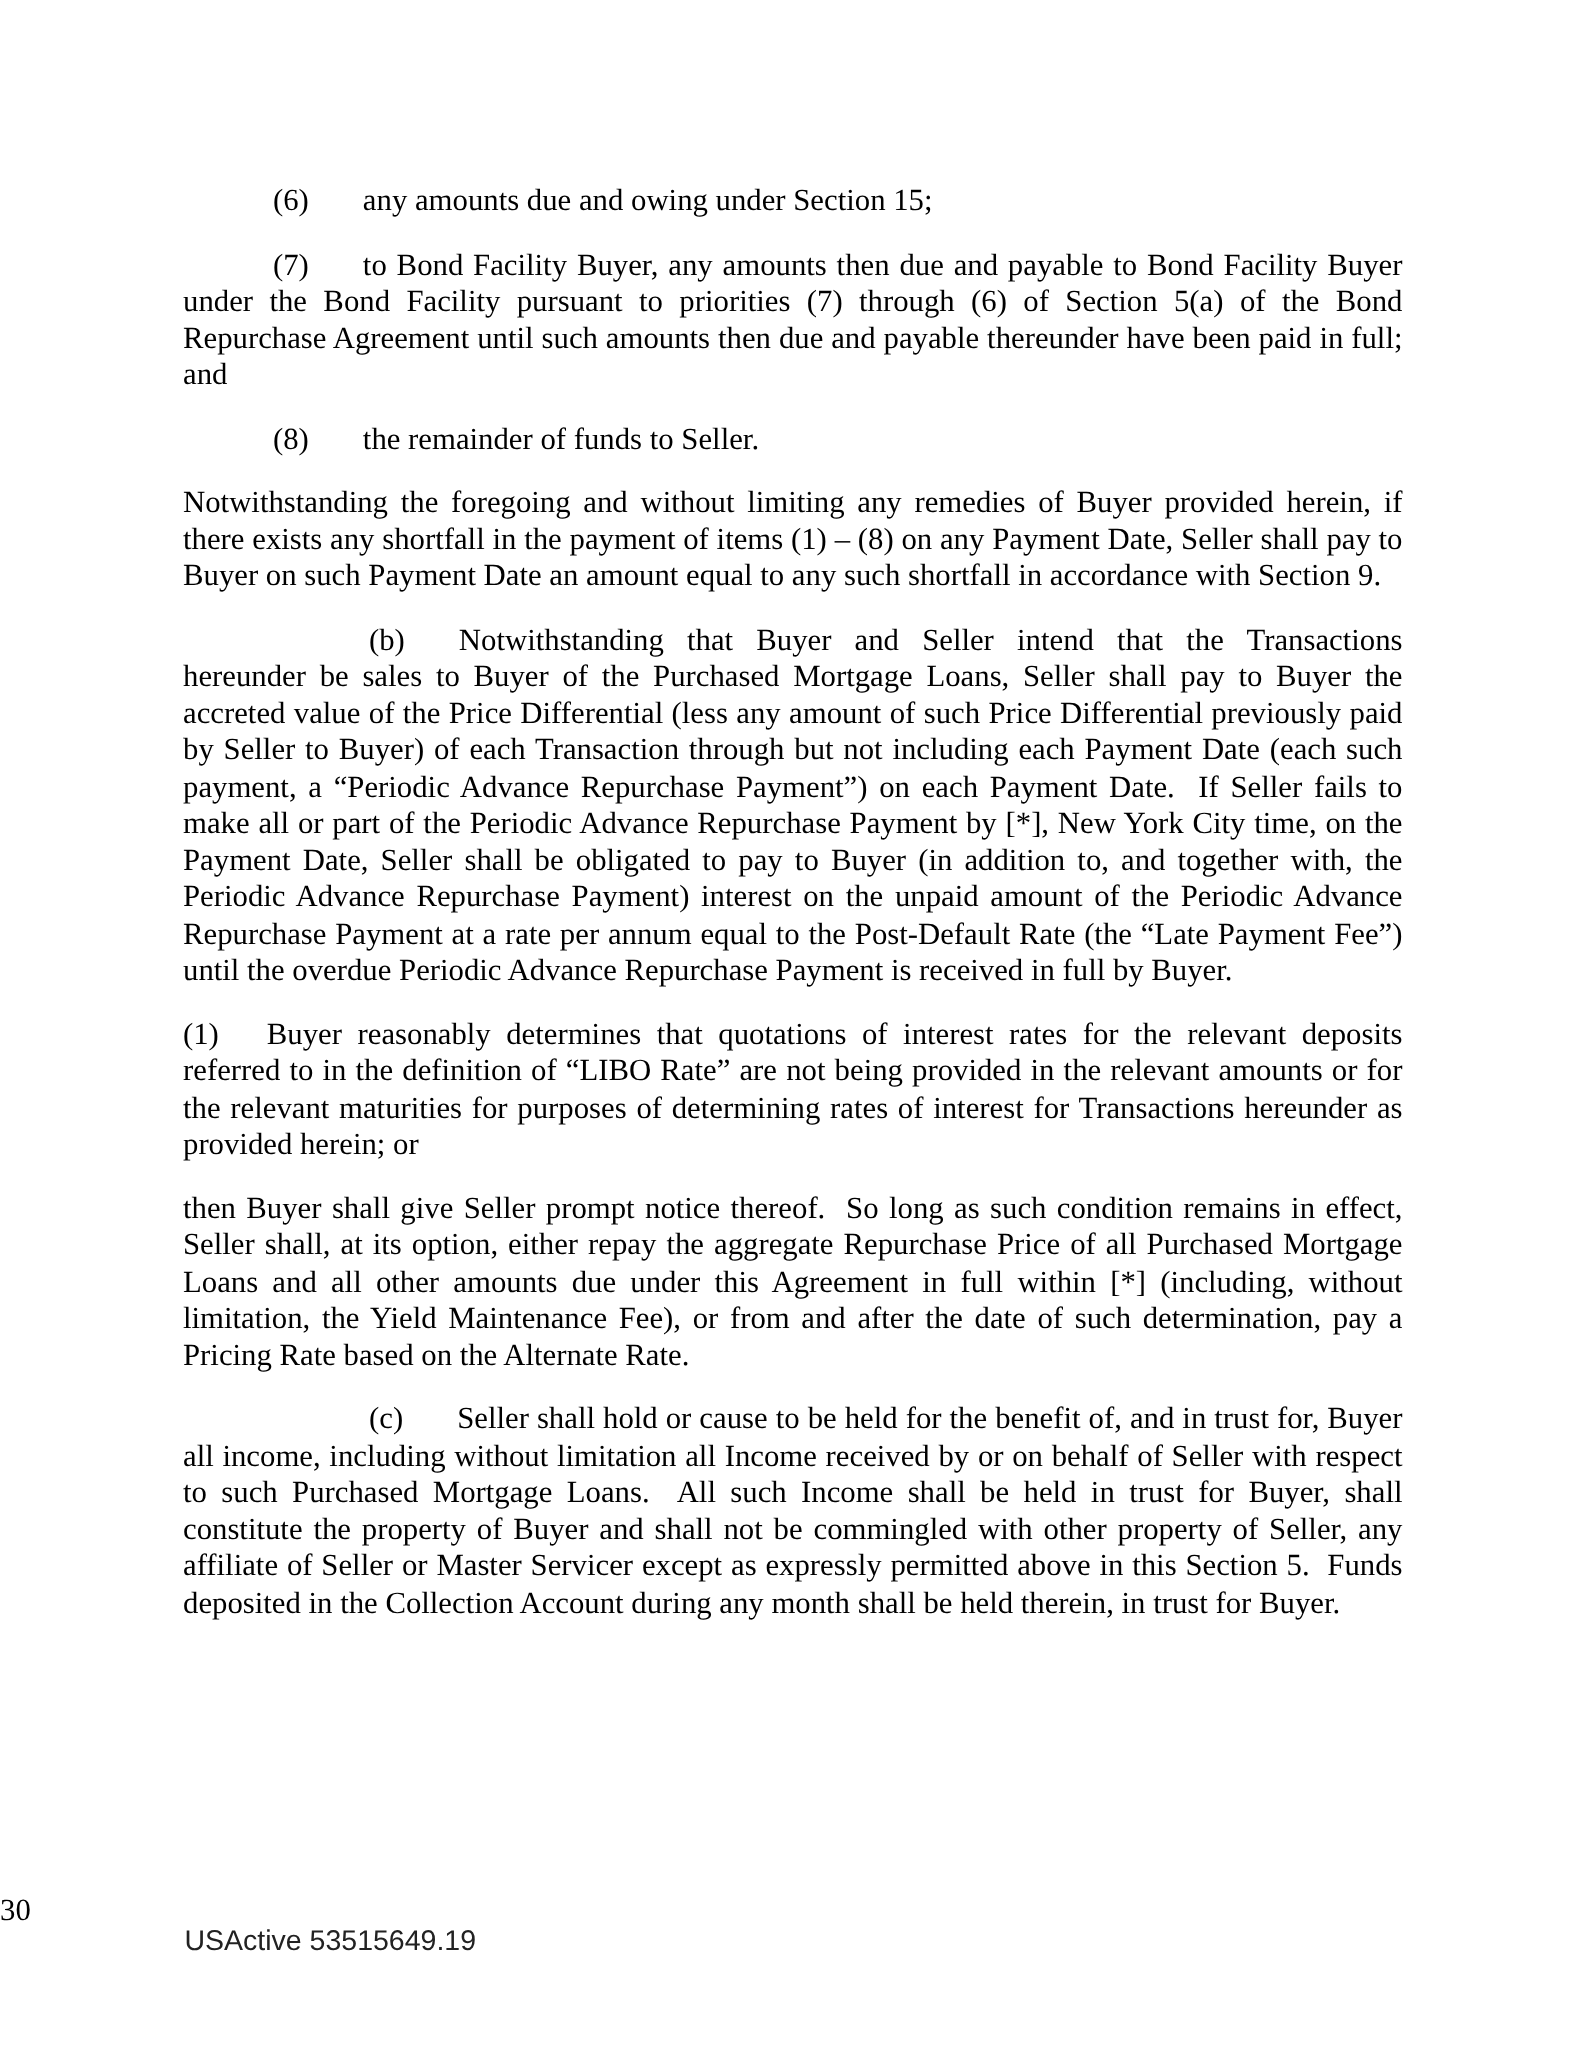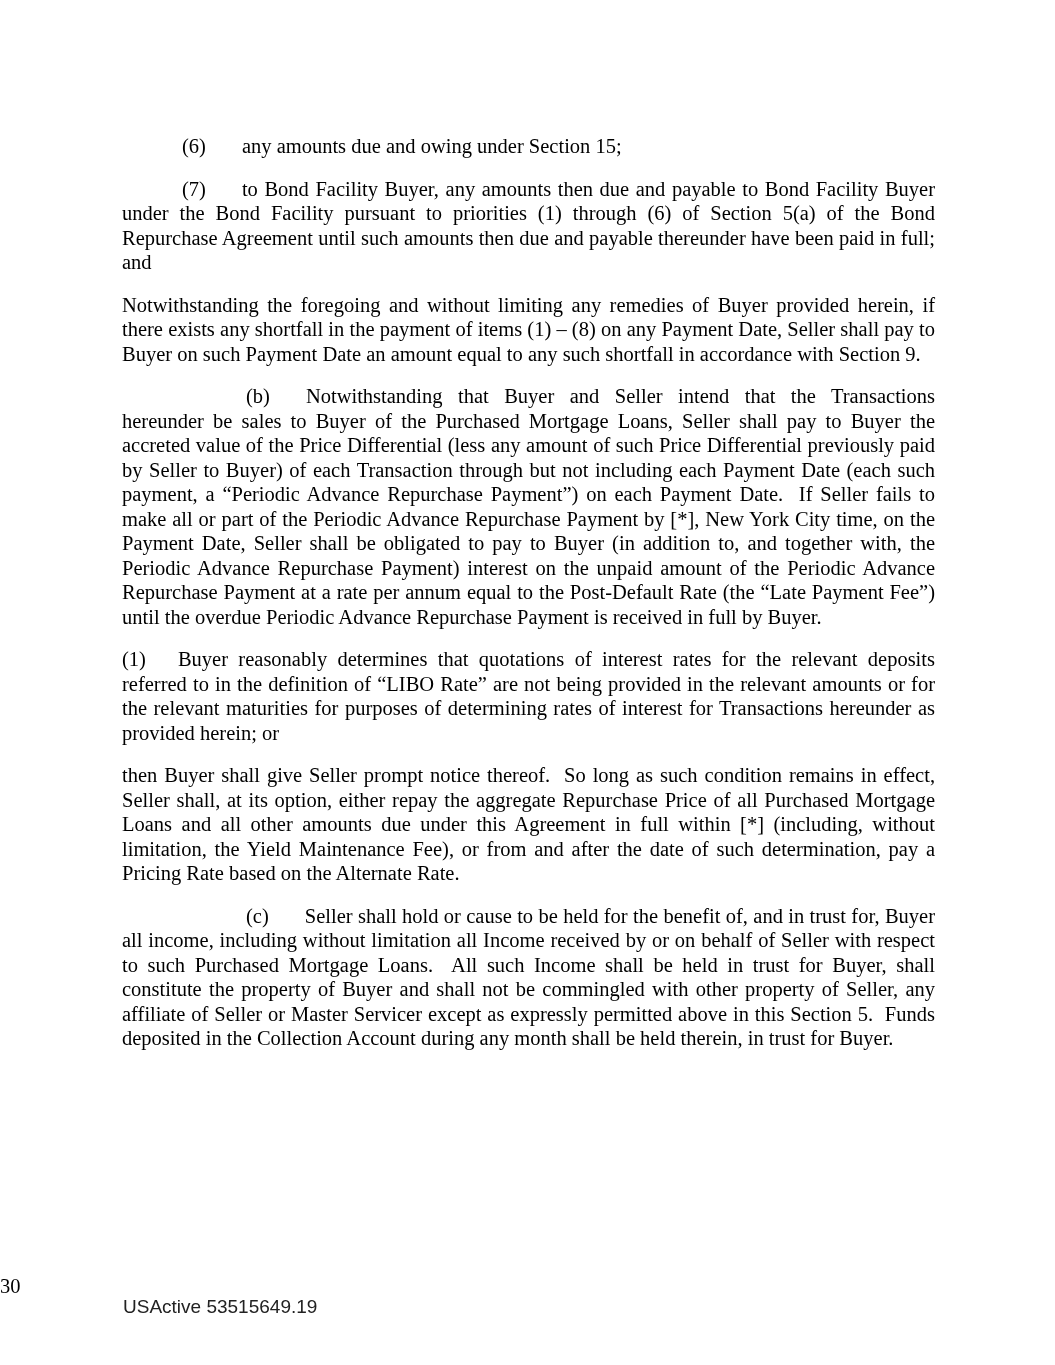--- a/index.html
+++ b/index.html
@@ -9,21 +9,21 @@
     height: 1365px;
     box-sizing: border-box;
     padding: 122px 120px 0 122px;
     background: #ffffff;
     font-family: "Liberation Serif", "DejaVu Serif", serif;
     font-size: 20.5px;
     line-height: 24.5px;
     color: #000000;
     overflow: hidden;
   }
-  .page p { margin: 12px 0 18px 0; text-align: justify; }
+  .page p { margin: 0 0 18px 0; text-align: justify; }
   
   .item-a { margin-left: 64px; text-indent: 60px; }
   
   .item-b { margin-left: 135px; text-indent: 0; }
   .para-plain { text-indent: 0; }
   .para-indent { text-indent: 64px; }
   .para-letter { text-indent: 124px; }
   .tab { display: inline-block; width: 36px; }
   .tab-sm { display: inline-block; width: 32px; }
   .ul { }
@@ -49,22 +49,23 @@
     text-indent: 0;
   }
 </style>
 </head>
 <body>
 
 <div class="page">
 
   <p class="item-a"><span>(6)</span><span class="tab"></span><span>any amounts due and owing under Section 15;</span></p>
 
-  <p class="item-a"><span>(7)</span><span class="tab"></span><span>to Bond Facility Buyer, any amounts then due and payable to Bond Facility Buyer under the Bond Facility pursuant to priorities (1) through (6) of Section 5(a) of the Bond Repurchase Agreement until such amounts then due and payable thereunder have been paid in full; and</span></p>
+  <p class="item-a"><span>(7)</span><span class="tab"></span><span>to Bond Facility Buyer, any amounts then due and payable to Bond Facility Buyer under the Bond Facility pursuant to priorities (7) through (6) of Section 5(a) of the Bond Repurchase Agreement until such amounts then due and payable thereunder have been paid in full; and</span></p>
 
+  <p class="item-a"><span>(8)</span><span class="tab"></span><span>the remainder of funds to Seller.</span></p>
 
   <p class="para-plain">Notwithstanding the foregoing and without limiting any remedies of Buyer provided herein, if there exists any shortfall in the payment of items (1) – (8) on any Payment Date, Seller shall pay to Buyer on such Payment Date an amount equal to any such shortfall in accordance with Section 9.</p>
 
   <p class="para-letter"><span>(b)</span><span class="tab"></span><span>Notwithstanding that Buyer and Seller intend that the Transactions hereunder be sales to Buyer of the Purchased Mortgage Loans, Seller shall pay to Buyer the accreted value of the Price Differential (less any amount of such Price Differential previously paid by Seller to Buyer) of each Transaction through but not including each Payment Date (each such payment, a “</span><span class="ul">Periodic Advance Repurchase Payment</span><span>”) on each Payment Date.&nbsp; If Seller fails to make all or part of the Periodic Advance Repurchase Payment by [*], New York City time, on the Payment Date, Seller shall be obligated to pay to Buyer (in addition to, and together with, the Periodic Advance Repurchase Payment) interest on the unpaid amount of the Periodic Advance Repurchase Payment at a rate per annum equal to the Post-Default Rate (the “</span><span class="ul">Late Payment Fee</span><span>”) until the overdue Periodic Advance Repurchase Payment is received in full by Buyer.</span></p>
 
 
   <p class="item-b"><span>(1)</span><span class="tab-sm"></span><span>Buyer reasonably determines that quotations of interest rates for the relevant deposits referred to in the definition of “LIBO Rate” are not being provided in the relevant amounts or for the relevant maturities for purposes of determining rates of interest for Transactions hereunder as provided herein; or</span></p>
 
 
   <p class="para-plain">then Buyer shall give Seller prompt notice thereof.&nbsp; So long as such condition remains in effect, Seller shall, at its option, either repay the aggregate Repurchase Price of all Purchased Mortgage Loans and all other amounts due under this Agreement in full within [*] (including, without limitation, the Yield Maintenance Fee), or from and after the date of such determination, pay a Pricing Rate based on the Alternate Rate.</p>

